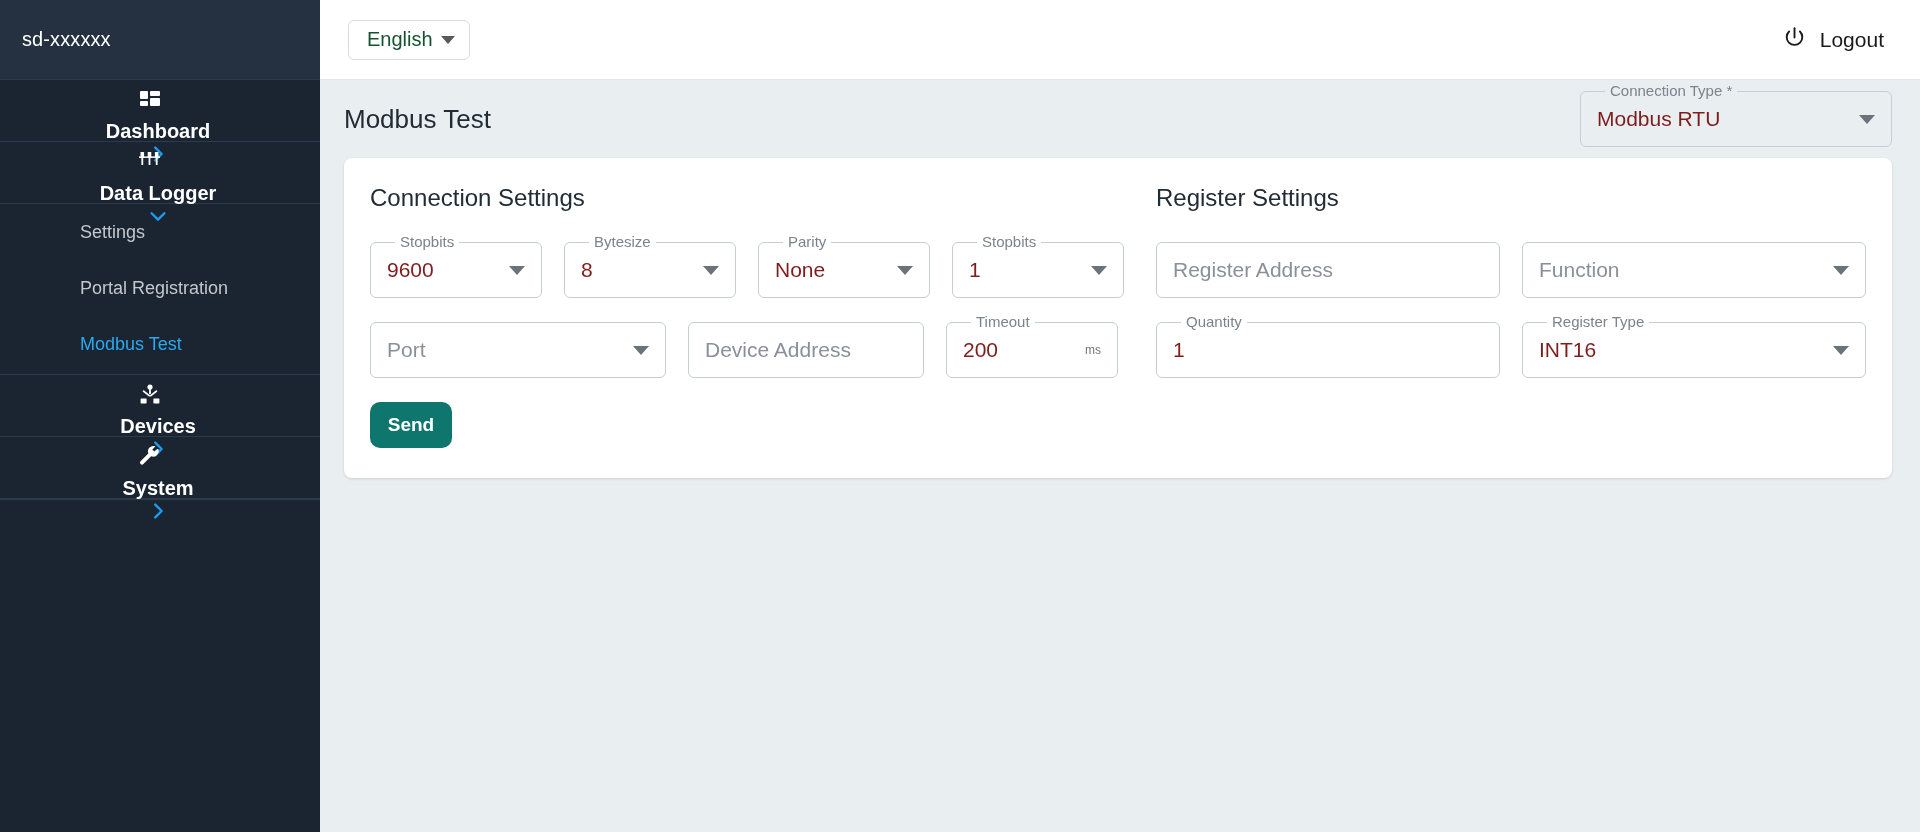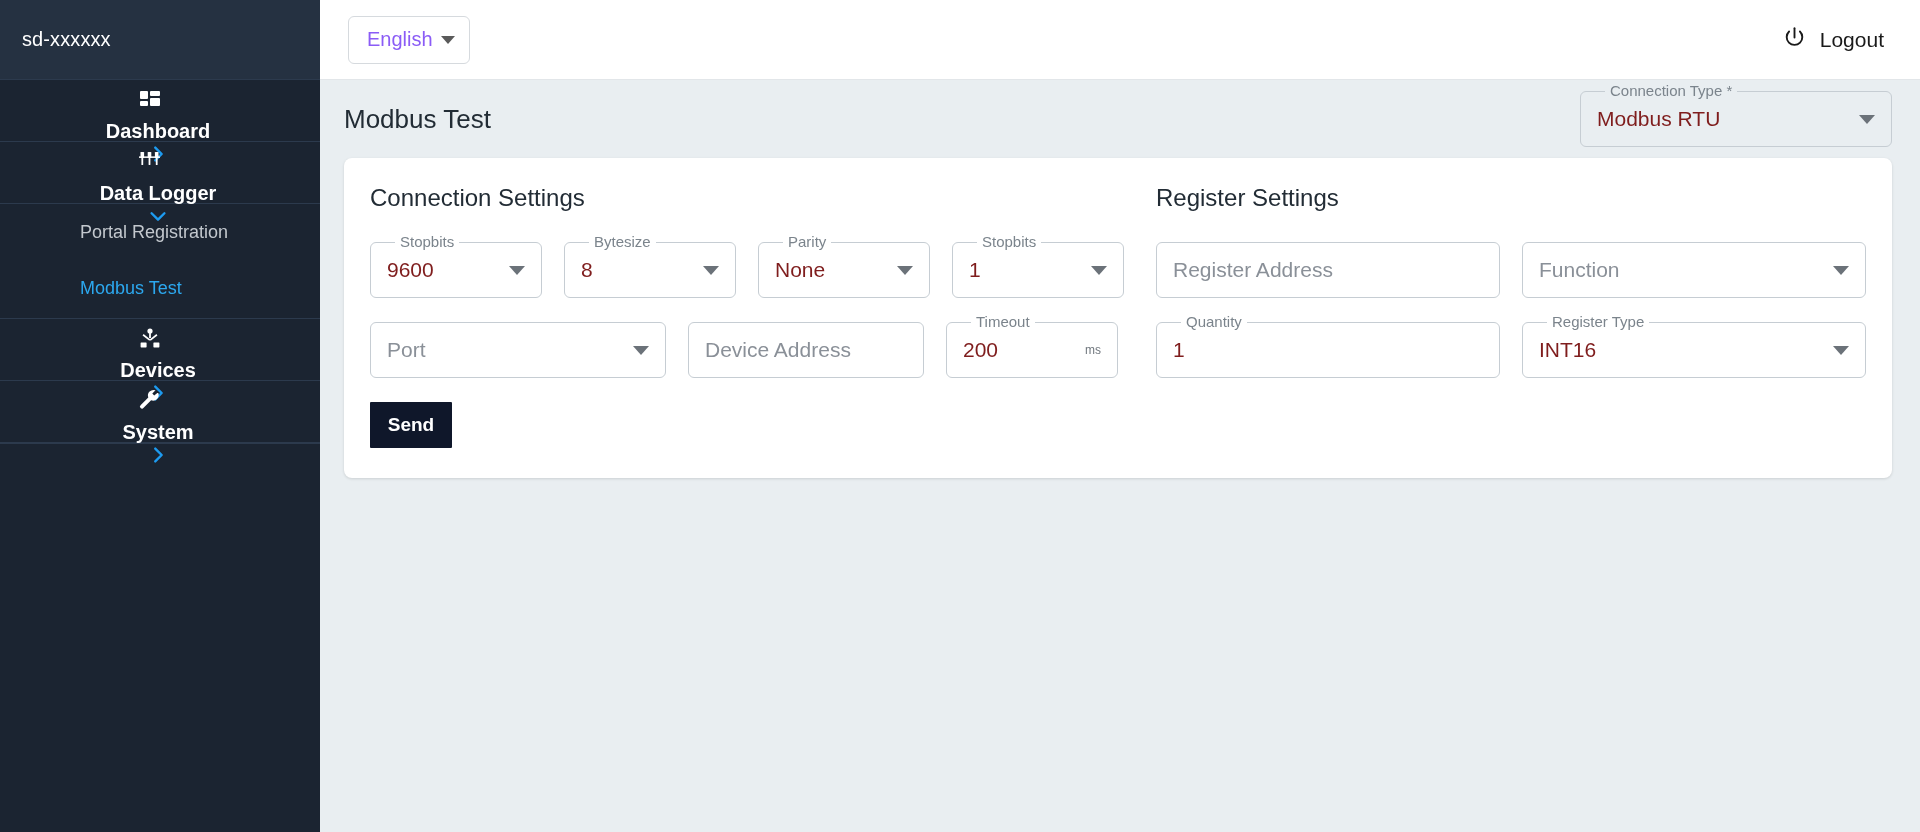--- a/index.html
+++ b/index.html
@@ -69,24 +69,24 @@
   .topbar {
     height: 80px; flex: 0 0 80px;
     background: #ffffff;
     display: flex; align-items: center;
     padding: 0 28px 0 28px;
     border-bottom: 1px solid #e2e6e9;
   }
   .lang-btn {
     border: 1px solid #d6dade;
     border-radius: 6px;
-    height: 48px;
+    height: 40px;
     padding: 0 14px 0 18px;
     display: flex; align-items: center; gap: 8px;
-    font-size: 20px; color: #8b5cf6;
+    font-size: 20px; color: #14532d;
     background: #fff; cursor: pointer;
   }
   .tri-down {
     width: 0; height: 0;
     border-left: 7px solid transparent;
     border-right: 7px solid transparent;
     border-top: 8px solid #5a5a5a;
   }
   .spacer { flex: 1 1 auto; }
   .logout {
@@ -154,24 +154,24 @@
   .w-left-1 { width: 172px; flex: 0 0 172px; }
   .w-left-2 { width: 172px; flex: 0 0 172px; }
   .w-port   { width: 296px; flex: 0 0 296px; }
   .w-dev    { width: 236px; flex: 0 0 236px; }
   .w-to     { width: 172px; flex: 0 0 172px; }
   .w-half   { flex: 1 1 0; min-width: 0; }
 
   .send-btn {
     margin-top: 12px;
     height: 46px; width: 82px;
-    background: #0f172a;
+    background: #0f766e;
     color: #ffffff;
     font-size: 19px; font-weight: bold;
-    border: none; border-radius: 1px;
+    border: none; border-radius: 10px;
     cursor: pointer;
     display: flex; align-items: center; justify-content: center;
   }
 </style>
 </head>
 <body>
 
 <div class="app">
 
   <aside class="sidebar">
@@ -214,20 +214,23 @@
         <span class="chev">
           <svg width="22" height="22" viewBox="0 0 24 24" fill="none" stroke="#1d9bf0" stroke-width="2.6" stroke-linecap="round" stroke-linejoin="round">
               <polyline points="5 9 12 16 19 9"></polyline>
             </svg>
         </span>
       </div>
     </div>
 
     <div class="sub-wrap">
       <div class="sub-item">
+        <span>Settings</span>
+      </div>
+      <div class="sub-item">
         <span>Portal Registration</span>
       </div>
       <div class="sub-item active">
         <span>Modbus Test</span>
       </div>
     </div>
 
     <div class="nav-group-top">
       <div class="nav-item">
         <span class="ico">

